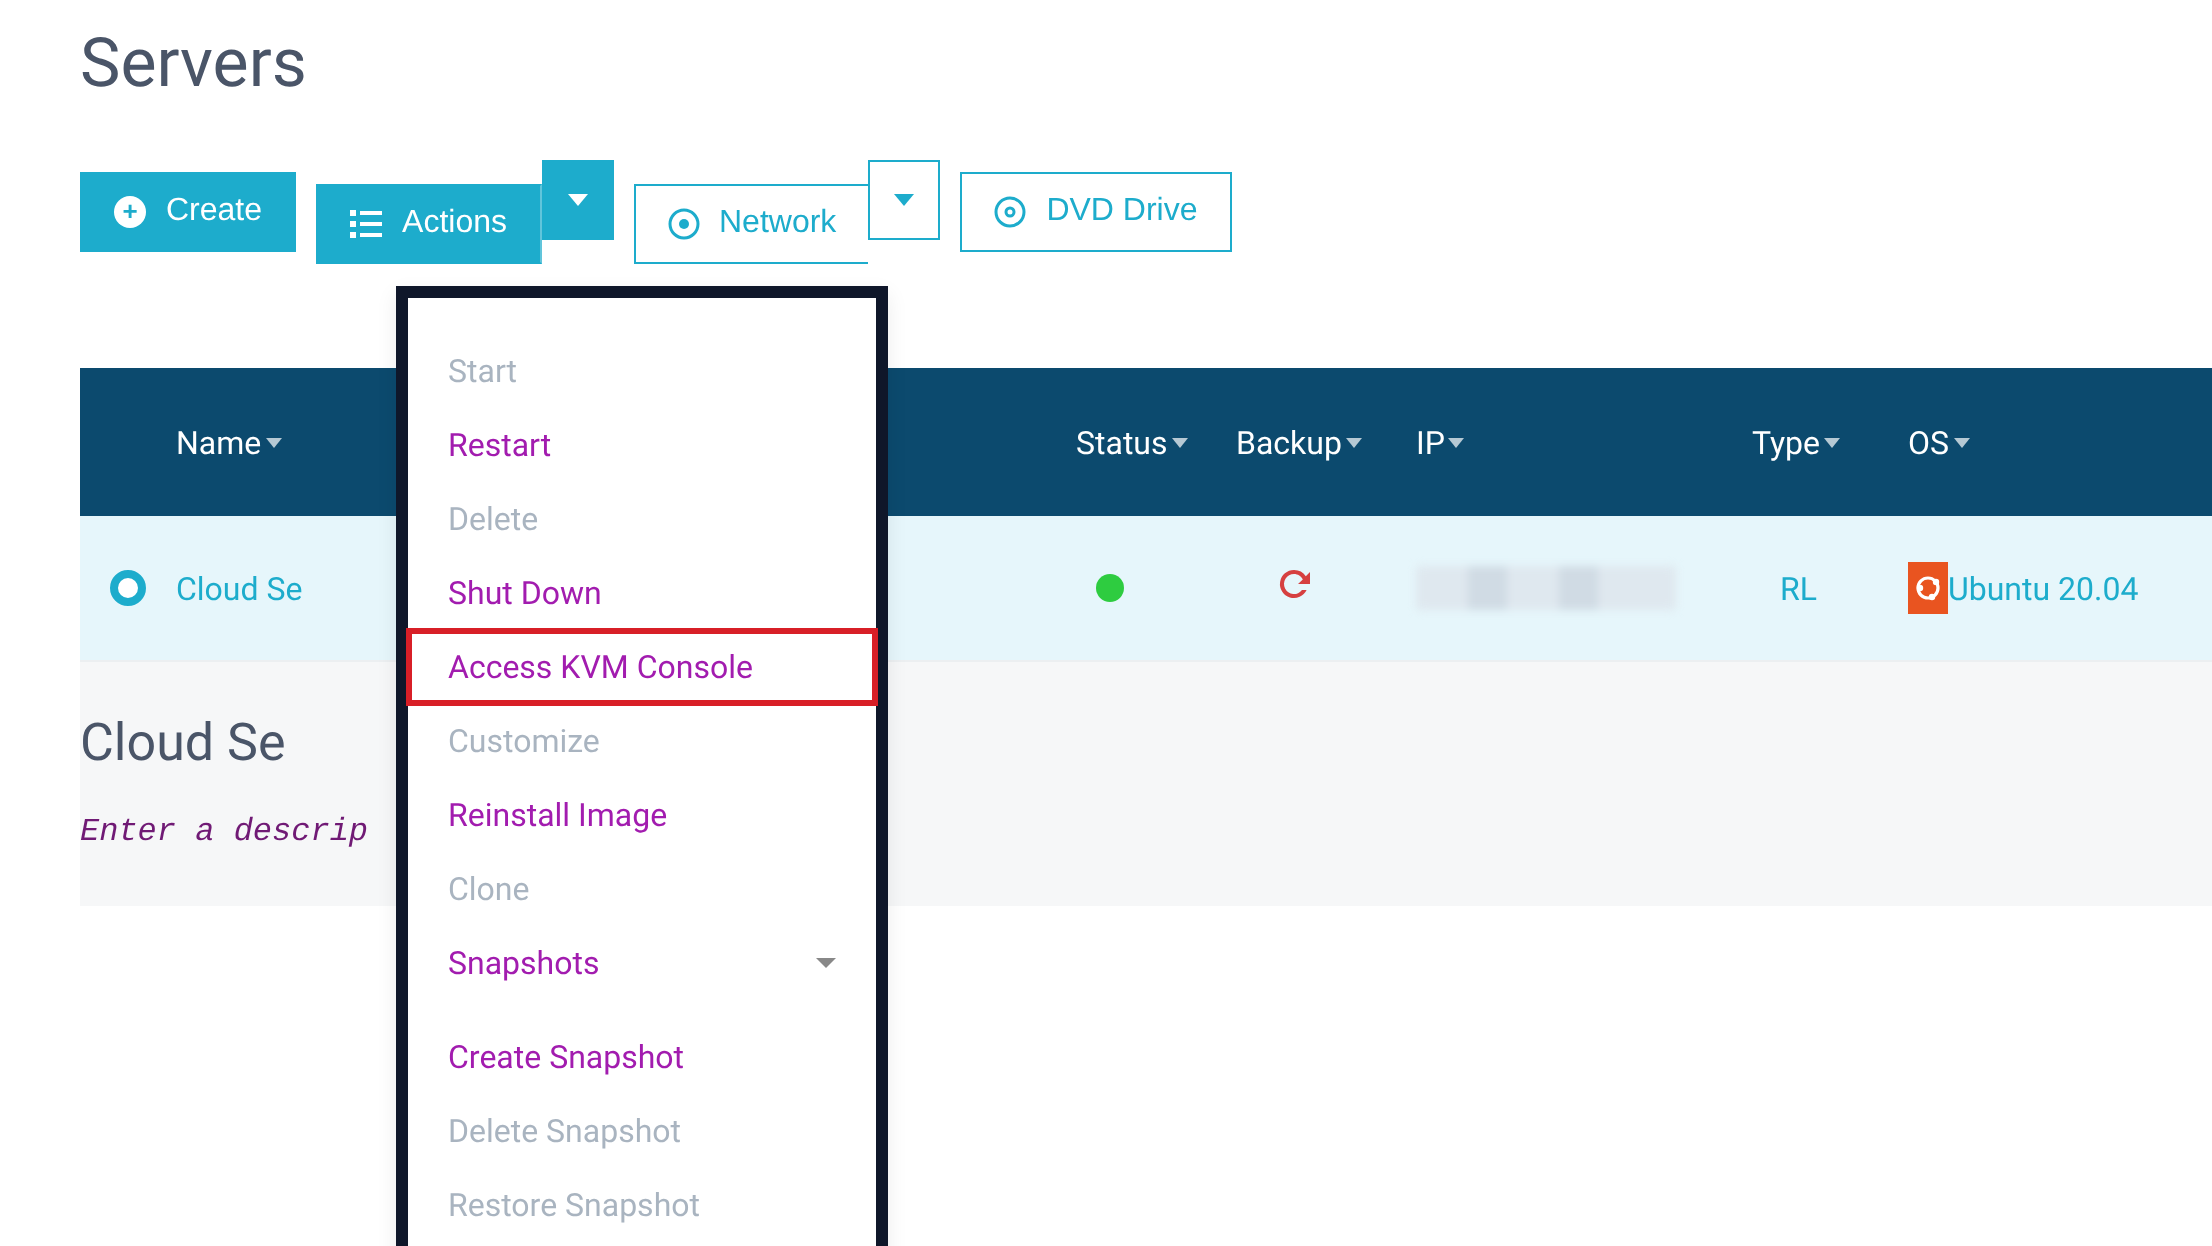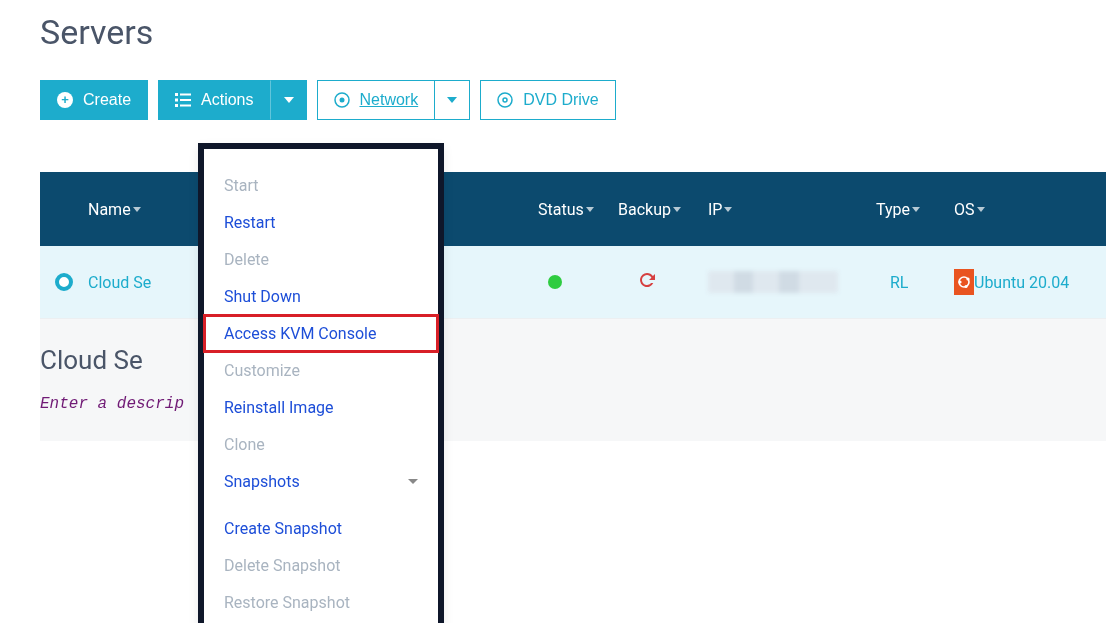--- a/index.html
+++ b/index.html
@@ -50,23 +50,24 @@
       align-items: center;
       justify-content: center;
       width: 16px;
       height: 16px;
     }
     .btn-group {
       display: inline-flex;
     }
     .btn-group .btn:first-child {
       border-right: 1px solid rgba(255,255,255,0.3);
+      margin-top: 12px;
     }
     .btn-group.primary .btn:first-child { border-right-color: rgba(255,255,255,0.3); }
-    .btn-group.outline .btn:first-child { border-right: none; text-decoration: underline; }
+    .btn-group.outline .btn:first-child { border-right: none; }
     .btn-group.outline .split { border-left: 1px solid #1daccc; }
     .btn-split {
       padding: 0 12px;
     }
     .caret-down {
       width: 0; height: 0;
       border-left: 5px solid transparent;
       border-right: 5px solid transparent;
       border-top: 6px solid currentColor;
     }
@@ -102,21 +103,21 @@
       box-shadow: 0 4px 10px rgba(0,0,0,0.08);
       z-index: 20;
       padding: 18px 0;
     }
     .dd-item {
       display: flex;
       align-items: center;
       justify-content: space-between;
       padding: 9px 20px;
       font-size: 16px;
-      color: #1d4ed8;
+      color: #a21caf;
       cursor: pointer;
     }
     .dd-item.disabled { color: #a9b4c0; cursor: default; }
     .dd-item.highlight { border: 3px solid #d81f27; margin: -1px; padding: 7px 18px; position: relative; }
     .dd-item .caret-mini {
       width:0;height:0;border-left:5px solid transparent;border-right:5px solid transparent;border-top:5px solid #888;
     }
     .dd-sep { height: 10px; }
 
     

